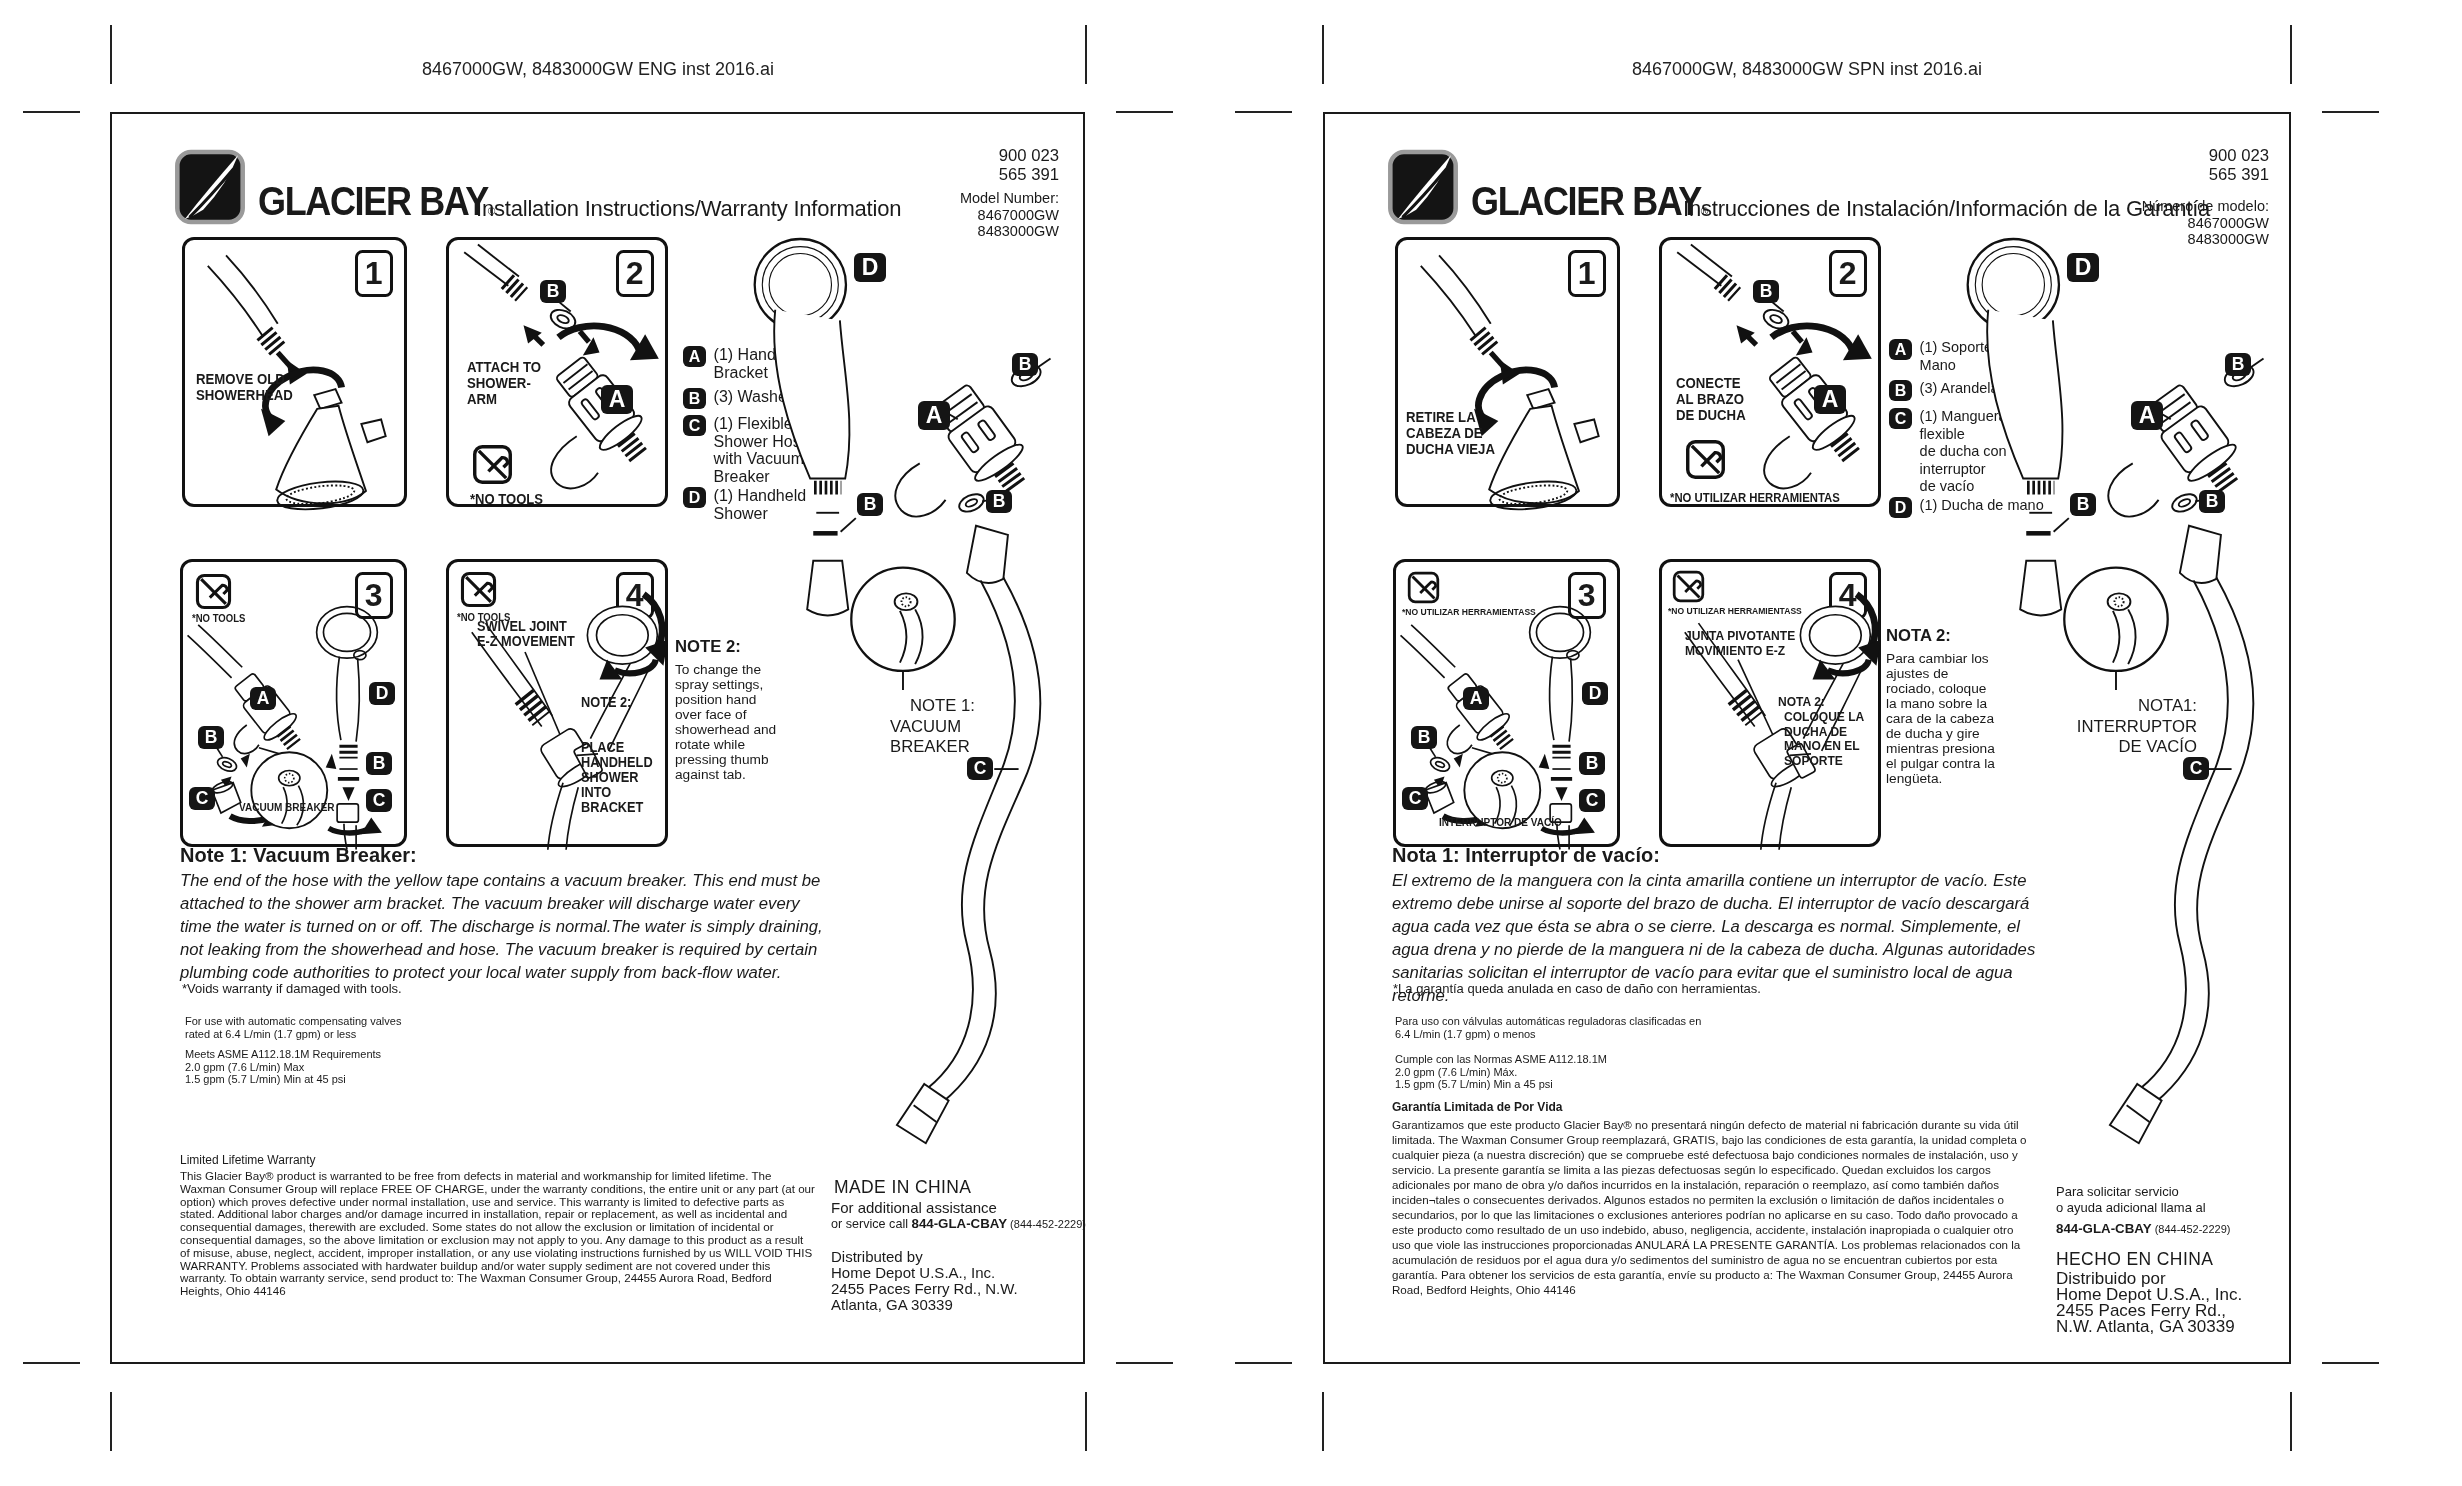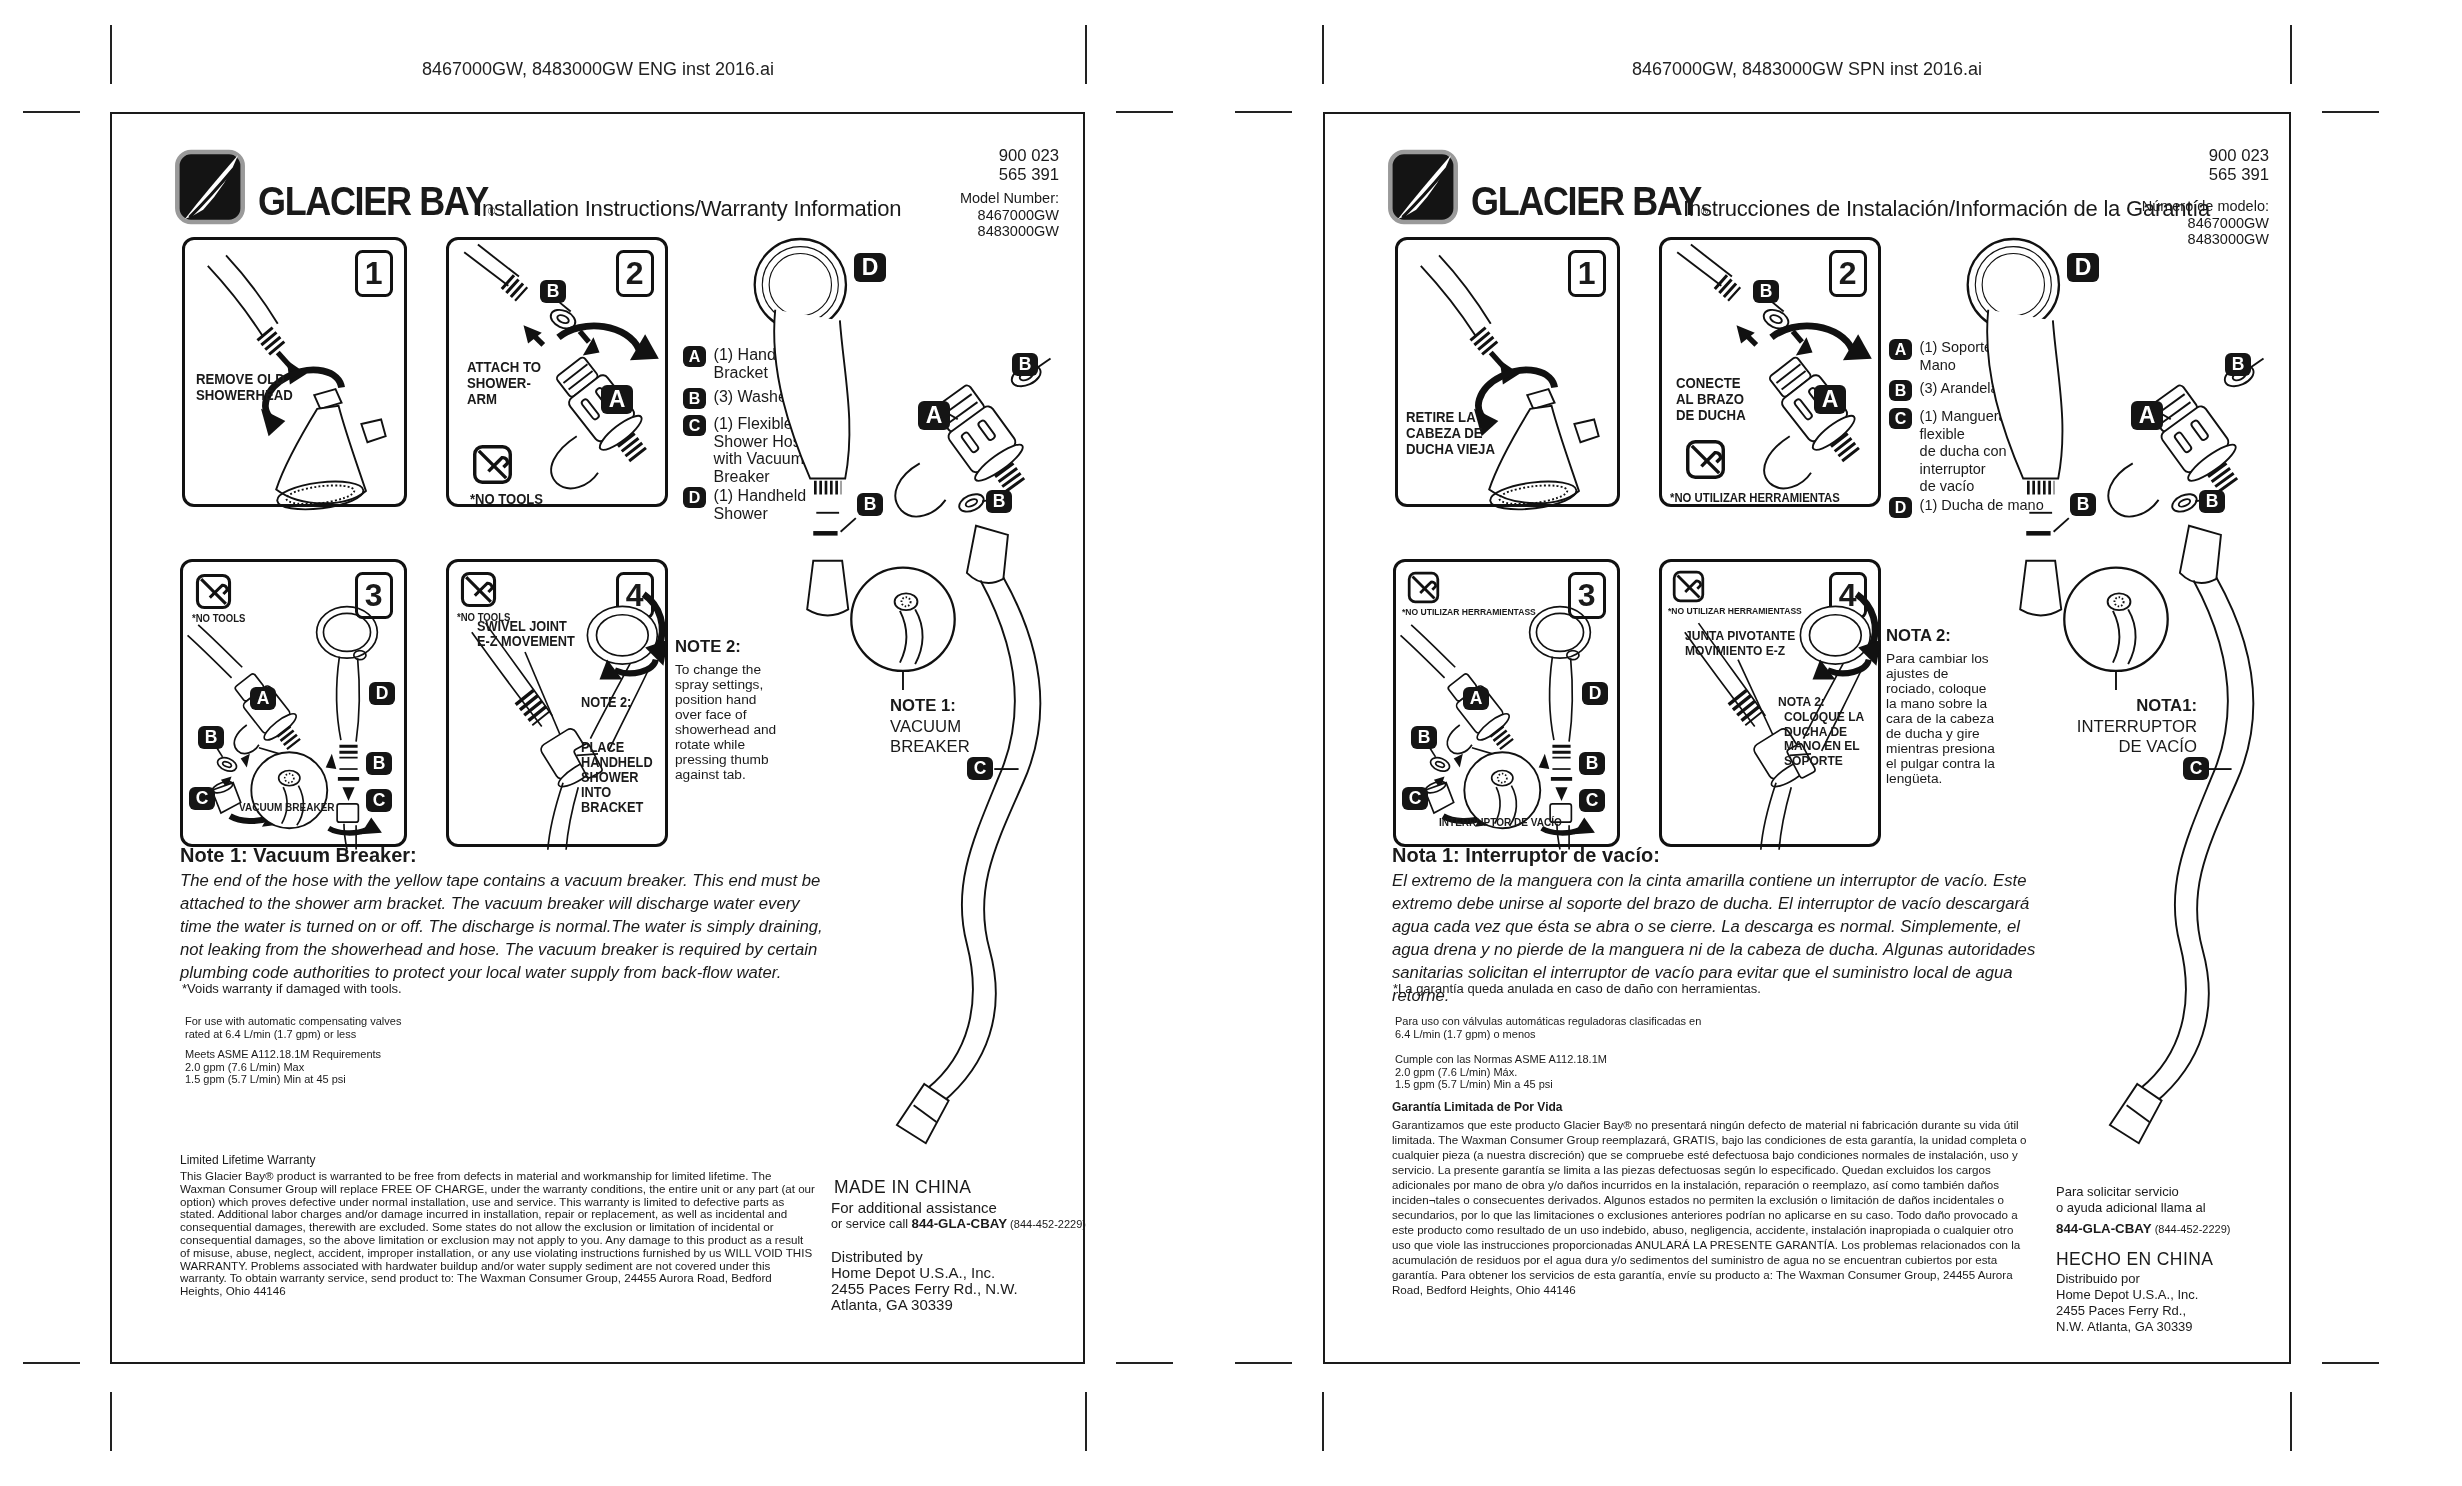--- a/index.html
+++ b/index.html
@@ -26,21 +26,21 @@
   .b40 { width:32px; height:29px; font-size:23px; }
   .notools { position:absolute; }
   .nt-label { position:absolute; font-weight:700; transform:scaleX(.9); transform-origin:0 0; white-space:nowrap; }
   .parts-row { position:absolute; display:flex; gap:7.6px; }
   .parts-row .badge { position:static; flex:0 0 auto; }
   .parts-text { font-size:16px; line-height:17.5px; white-space:pre-line; }
   .note2 { position:absolute; width:152px; }
   .note2 .t { font-weight:700; font-size:16.7px; margin-bottom:4.6px; }
   .note2 .b { font-size:13.7px; line-height:15px; white-space:pre-line; }
   .note1diag { position:absolute; font-size:16.7px; line-height:20.5px; white-space:pre-line; font-weight:400; }
-  .note1diag b { font-weight:700; }
+  .note1diag b { font-weight:400;margin-left:20px; }
   .h-note1 { position:absolute; font-size:20px; font-weight:700; }
   .i-note1 { position:absolute; font-style:italic; font-size:16.7px; line-height:23px; }
   .voids { position:absolute; font-size:13px;text-align:center; }
   .smallprint { position:absolute; font-size:11px; line-height:12.6px; white-space:pre-line; }
   .war-t { position:absolute; font-size:12px; }
   .war-t.bold { font-weight:700; }
   .war-b { position:absolute; font-size:11.6px; line-height:12.8px; }
   .war-b.es { line-height:15px; }
   .madein { position:absolute; font-size:17.5px; letter-spacing:0.4px; }
   .svc { position:absolute; font-size:15px; line-height:16px; white-space:pre-line; }
@@ -646,18 +646,18 @@
 2.0 gpm (7.6 L/min) Máx.
 1.5 gpm (5.7 L/min) Min a 45 psi</div>
 
   <div class="war-t bold" style="left:67px;top:986px">Garantía Limitada de Por Vida</div>
   <div class="war-b es" style="left:67px;top:1003px;width:643px">Garantizamos que este producto Glacier Bay® no presentará ningún defecto de material ni fabricación durante su vida útil limitada. The Waxman Consumer Group reemplazará, GRATIS, bajo las condiciones de esta garantía, la unidad completa o cualquier pieza (a nuestra discreción) que se compruebe esté defectuosa bajo condiciones normales de instalación, uso y servicio. La presente garantía se limita a las piezas defectuosas según lo especificado. Quedan excluidos los cargos adicionales por mano de obra y/o daños incurridos en la instalación, reparación o reemplazo, así como también daños inciden¬tales o consecuentes derivados. Algunos estados no permiten la exclusión o limitación de daños incidentales o secundarios, por lo que las limitaciones o exclusiones anteriores podrían no aplicarse en su caso. Todo daño provocado a este producto como resultado de un uso indebido, abuso, negligencia, accidente, instalación inapropiada o cualquier otro uso que viole las instrucciones proporcionadas ANULARÁ LA PRESENTE GARANTÍA. Los problemas relacionados con la acumulación de residuos por el agua dura y/o sedimentos del suministro de agua no se encuentran cubiertos por esta garantía. Para obtener los servicios de esta garantía, envíe su producto a: The Waxman Consumer Group, 24455 Aurora Road, Bedford Heights, Ohio 44146</div>
 
   <div class="svc" style="left:731px;top:1070px;font-size:13px">Para solicitar servicio
 o ayuda adicional llama al</div>
   <div class="phone-line" style="left:731px;top:1107px"><b>844-GLA-CBAY</b><span class="pp"> (844-452-2229)</span></div>
   <div class="madein" style="left:731px;top:1135px">HECHO EN CHINA</div>
-  <div class="svc" style="left:731px;top:1157px;font-size:13px">Distribuido por
+  <div class="svc" style="left:731px;top:1157px;font-size:17px">Distribuido por
 Home Depot U.S.A., Inc.
 2455 Paces Ferry Rd.,
 N.W. Atlanta, GA 30339</div>
 </section>
 
 
 </body></html>

